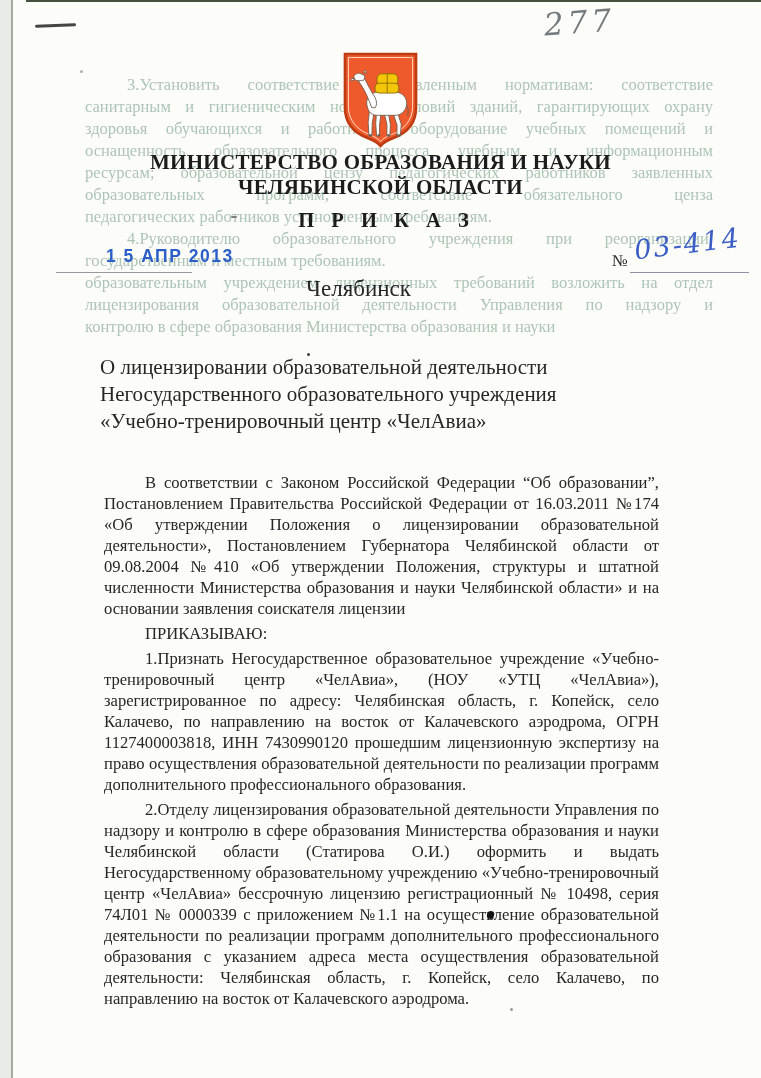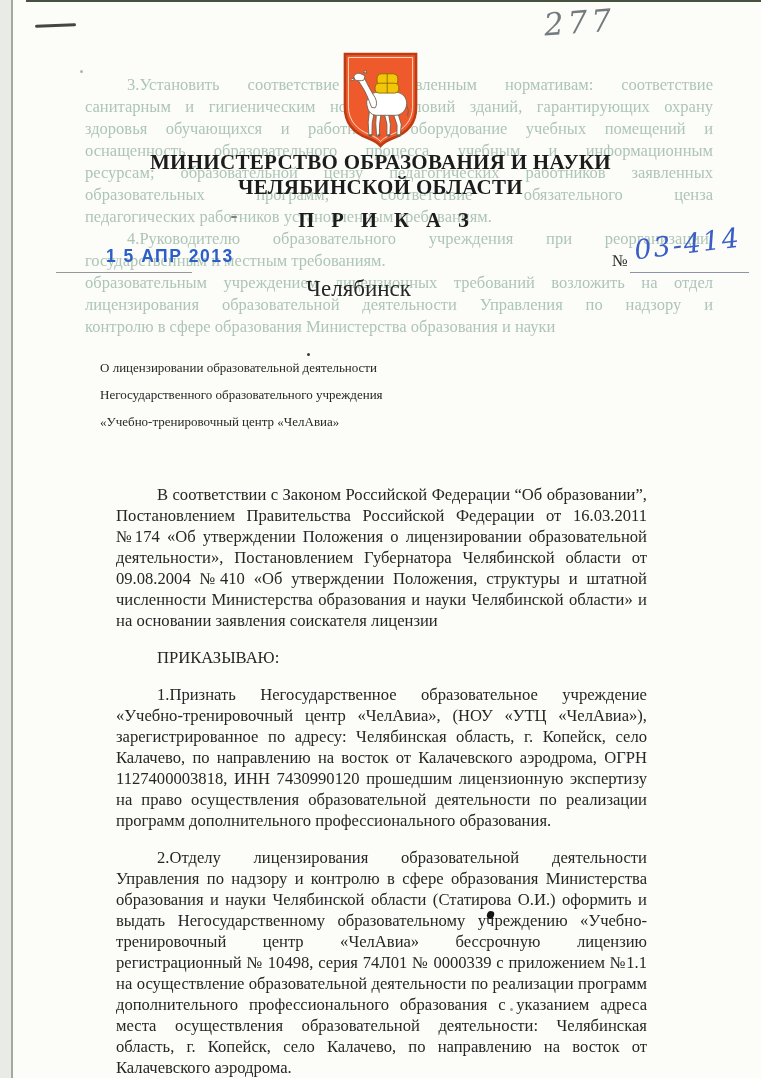--- a/index.html
+++ b/index.html
@@ -47,27 +47,27 @@
   .date-underline{position:absolute;left:56px;top:272px;width:136px;height:1px;background:#989898;}
   .num-sign{position:absolute;left:612px;top:251px;font-size:16.5px;color:#2a2a2a;}
   .num-underline{position:absolute;left:630px;top:272px;width:119px;height:1px;background:#8d94a8;}
   .num-value{
     position:absolute;left:634px;top:228px;
     font-family:"DejaVu Serif",serif;font-style:italic;
     font-size:27px;color:#3a5ec5;letter-spacing:2px;transform:rotate(-7deg);
   }
   .city{position:absolute;left:0;top:276px;width:717px;text-align:center;font-size:23px;}
 
-  .subject{position:absolute;left:100px;top:354px;width:460px;font-size:13px;line-height:27px;}
+  .subject{position:absolute;left:100px;top:354px;width:460px;font-size:21px;line-height:27px;}
 
   .body-text{
     position:absolute;left:100px;top:468px;width:563px;
     font-size:16.6px;line-height:21px;text-align:justify;
   }
-  .body-text p{margin:16px;text-indent:41px;}
+  .body-text p{margin:4px;text-indent:41px;}
 
   
   .artifact{position:absolute;pointer-events:none;}
   .a-subject-dot{left:307px;top:353px;width:3px;height:3px;background:#3a3a3a;border-radius:50%;}
   .a-prikaz-dash{left:231px;top:216px;width:6px;height:2px;background:#7e7e7e;border-radius:1px;}
   .a-ink-blot{left:487px;top:911px;width:7px;height:8px;background:#141414;border-radius:55% 45% 50% 50%;transform:rotate(18deg);}
   .a-speck1{left:510px;top:1008px;width:3px;height:3px;background:#9b9b9b;border-radius:50%;}
   .a-speck2{left:80px;top:70px;width:3px;height:3px;background:#b3b3b3;border-radius:50%;}
 </style>
 </head>

